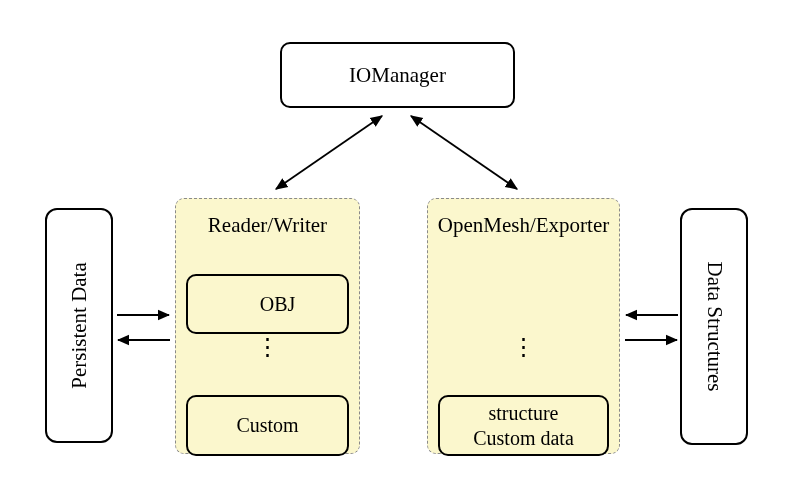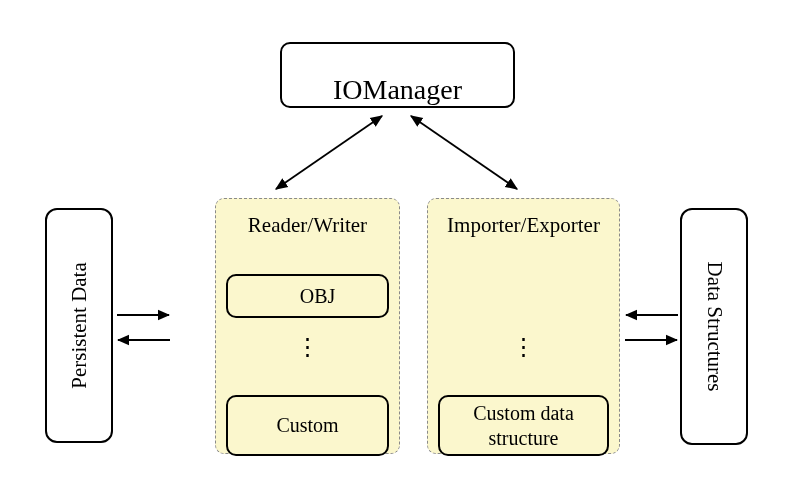--- a/index.html
+++ b/index.html
@@ -17,24 +17,24 @@
     overflow: hidden;
   }
 
   
   .node {
     position: absolute;
     background: #ffffff;
     border: 2.5px solid #000;
     border-radius: 10px;
     display: flex;
-    align-items: flex-end;
+    align-items: center;
     justify-content: center;
     box-sizing: border-box;
-    font-size: 28px;
+    font-size: 21px;
   }
   #io-manager { left: 280px; top: 42px; width: 235px; height: 66px; }
 
   .side-node {
     position: absolute;
     width: 68px;
     background: #ffffff;
     border: 2.5px solid #000;
     border-radius: 12px;
     display: flex;
@@ -50,21 +50,21 @@
   
   .group {
     position: absolute;
     top: 198px;
     height: 256px;
     background: #fbf7cd;
     border: 1.5px dashed #8a8a8a;
     border-radius: 9px;
     box-sizing: border-box;
   }
-  #reader-writer     { left: 175px; width: 185px; margin-left: 40px; }
+  #reader-writer     { left: 175px; width: 185px; }
   #importer-exporter { left: 427px; width: 193px; }
   .group-title {
     position: absolute;
     top: 14px;
     left: 0;
     right: 0;
     text-align: center;
     font-size: 21px;
     white-space: nowrap;
   }
@@ -79,21 +79,21 @@
     border-radius: 10px;
     box-sizing: border-box;
     display: flex;
     flex-direction: column;
     align-items: center;
     justify-content: center;
     font-size: 20px;
     line-height: 25px;
     text-align: center;
   }
-  .item-top    { top: 75px;  height: 44px; padding-left: 20px; }
+  .item-top    { top: 75px;  height: 60px; padding-left: 20px; }
   .item-bottom { top: 196px; height: 61px; }
 
   .ellipsis {
     position: absolute;
     top: 134px;
     left: 0;
     right: 0;
     text-align: center;
     font-size: 24px;
     font-family: "DejaVu Sans", sans-serif;
@@ -134,25 +134,25 @@
     <div class="item item-top">
       <span>OBJ</span>
     </div>
     <div class="ellipsis">⋮</div>
     <div class="item item-bottom">
       <span>Custom</span>
     </div>
   </div>
 
   <div class="group" id="importer-exporter">
-    <div class="group-title">Importer/Exporter</div>
+    <div class="group-title">OpenMesh/Exporter</div>
     <div class="ellipsis">⋮</div>
     <div class="item item-bottom">
+      <span>structure</span>
       <span>Custom data</span>
-      <span>structure</span>
     </div>
   </div>
 
   <svg class="arrows" width="800" height="489" viewBox="0 0 800 489" aria-hidden="true">
     <defs>
       <marker id="arr" viewBox="0 0 10 10" refX="9" refY="5" markerWidth="7" markerHeight="7" orient="auto-start-reverse">
         <path d="M0,0.8 L10,5 L0,9.2 z" fill="#000"></path>
       </marker>
     </defs>
 

